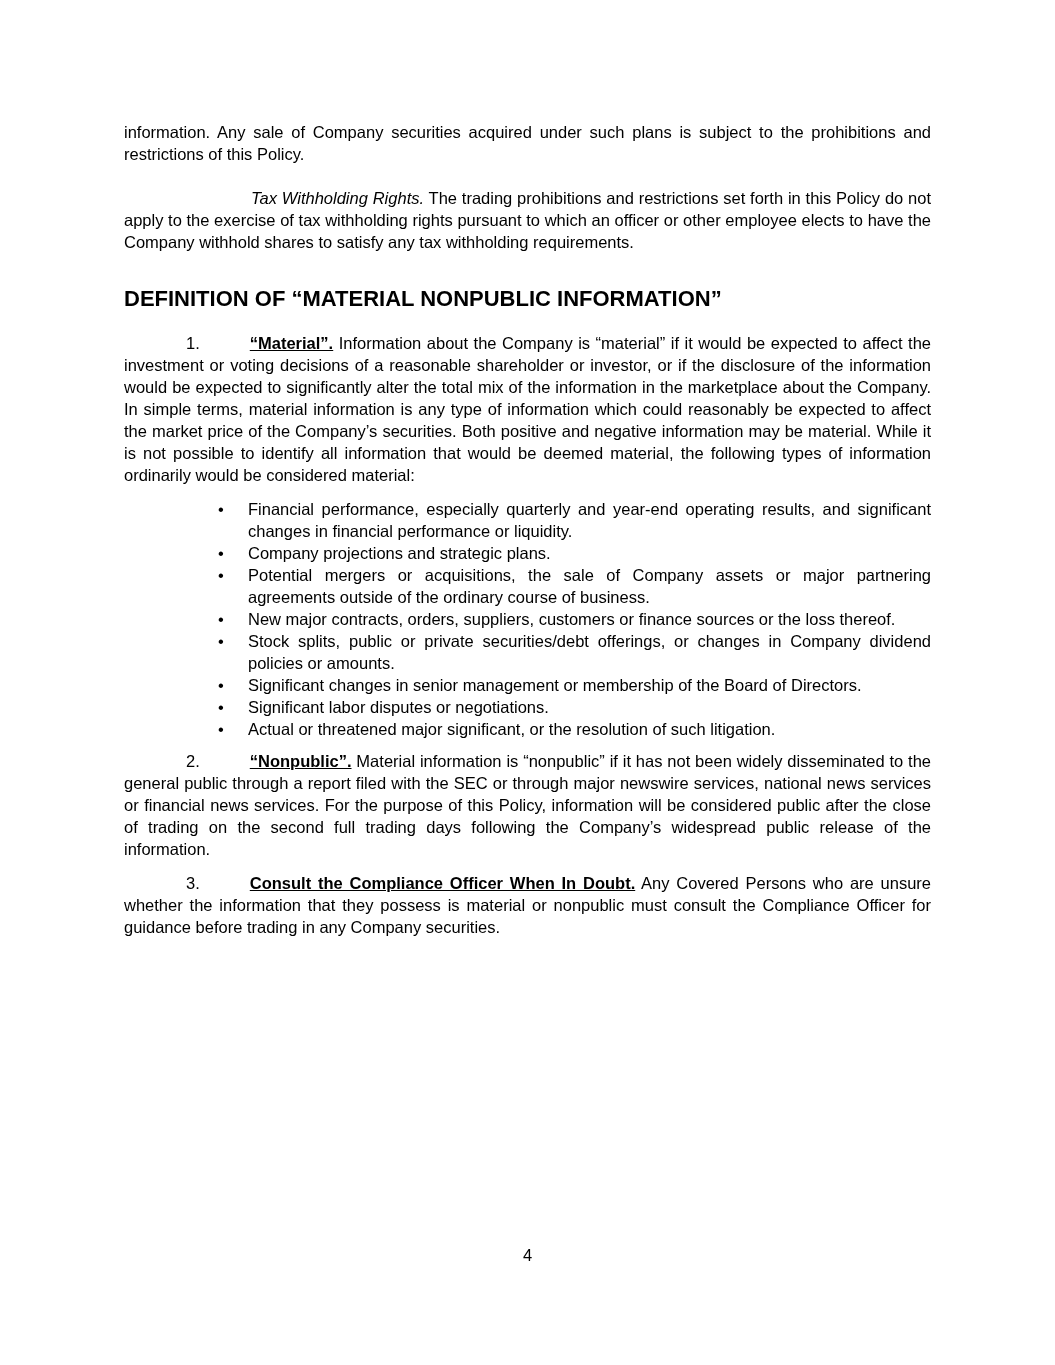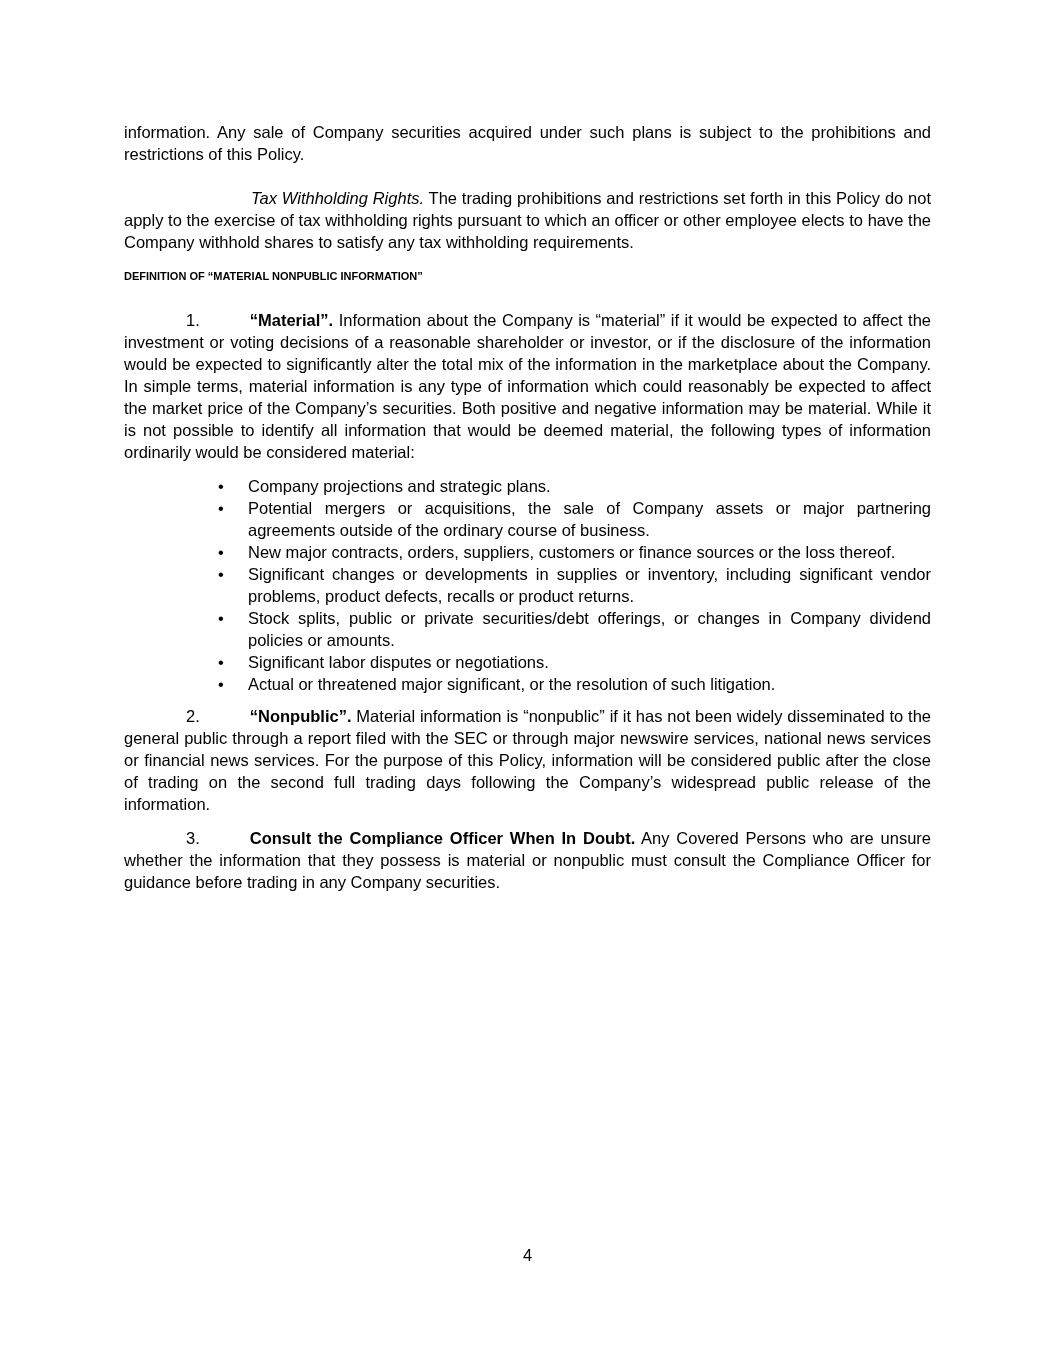--- a/index.html
+++ b/index.html
@@ -24,26 +24,26 @@
     top: 121px;
     width: 807px;
     text-align: justify;
   }
   .para {
     margin: 0 0 22px 0;
   }
   .para.indent-none { text-indent: 0; }
   .para.indent-tab  { text-indent: 127px; }
   .para.indent-num  { text-indent: 62px; margin-bottom: 12px; }
-  .para.indent-tab  { margin-bottom: 12px; }
-  .b { font-weight: bold; }
+  .para.indent-tab  { margin-bottom: 35px; }
+  .b { font-weight: bold; text-decoration: underline; }
   .i { font-style: italic; }
   .tab { display: inline-block; width: 50px; }
   .heading {
-    font-size: 11px;
+    font-size: 22px;
     font-weight: bold;
     margin: 2px 0 22px 0;
     text-align: left;
   }
   ul.bullets {
     list-style: none;
     margin: 0 0 10px 0;
     padding: 0;
   }
   ul.bullets li {
@@ -68,25 +68,26 @@
 </head>
 <body>
 
 <div class="page">
   <div class="content">
       <p class="para indent-none"><span class="">information.  Any sale of Company securities acquired under such plans is subject to the prohibitions and restrictions of this Policy.</span></p>
       <p class="para indent-tab"><span class="i">Tax Withholding Rights.</span><span class="">  The trading prohibitions and restrictions set forth in this Policy do not apply to the exercise of tax withholding rights pursuant to which an officer or other employee elects to have the Company withhold shares to satisfy any tax withholding requirements.</span></p>
       <h2 class="heading">DEFINITION OF “MATERIAL NONPUBLIC INFORMATION”</h2>
       <p class="para indent-num"><span class="">1.</span><span class="tab"></span><span class="b ">“Material”.</span><span class="">  Information about the Company is “material” if it would be expected to affect the investment or voting decisions of a reasonable shareholder or investor, or if the disclosure of the information would be expected to significantly alter the total mix of the information in the marketplace about the Company.  In simple terms, material information is any type of information which could reasonably be expected to affect the market price of the Company’s securities.  Both positive and negative information may be material.  While it is not possible to identify all information that would be deemed material, the following types of information ordinarily would be considered material:</span></p>
       <ul class="bullets">
+        <li>Financial performance, especially quarterly and year-end operating results, and significant changes in financial performance or liquidity.</li>
         <li>Company projections and strategic plans.</li>
         <li>Potential mergers or acquisitions, the sale of Company assets or major partnering agreements outside of the ordinary course of business.</li>
         <li>New major contracts, orders, suppliers, customers or finance sources or the loss thereof.</li>
-        <li>Significant changes or developments in supplies or inventory, including significant vendor problems, product defects, recalls or product returns.</li>
         <li>Stock splits, public or private securities/debt offerings, or changes in Company dividend policies or amounts.</li>
+        <li>Significant changes in senior management or membership of the Board of Directors.</li>
         <li>Significant labor disputes or negotiations.</li>
         <li>Actual or threatened major significant, or the resolution of such litigation.</li>
       </ul>
       <p class="para indent-num"><span class="">2.</span><span class="tab"></span><span class="b ">“Nonpublic”.</span><span class="">  Material information is “nonpublic” if it has not been widely disseminated to the general public through a report filed with the SEC or through major newswire services, national news services or financial news services.  For the purpose of this Policy, information will be considered public after the close of trading on the second full trading days following the Company’s widespread public release of the information.</span></p>
       <p class="para indent-num"><span class="">3.</span><span class="tab"></span><span class="b ">Consult the Compliance Officer When In Doubt.</span><span class="">  Any Covered Persons who are unsure whether the information that they possess is material or nonpublic must consult the Compliance Officer for guidance before trading in any Company securities.</span></p>
     </div>
   <div class="page-number">4</div>
 </div>
 
 </body></html>

